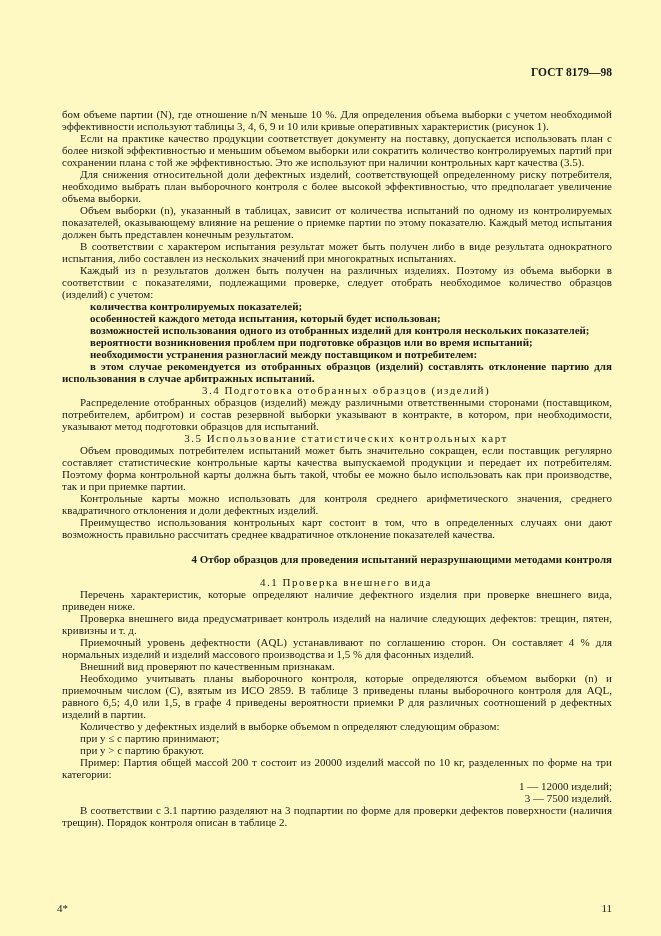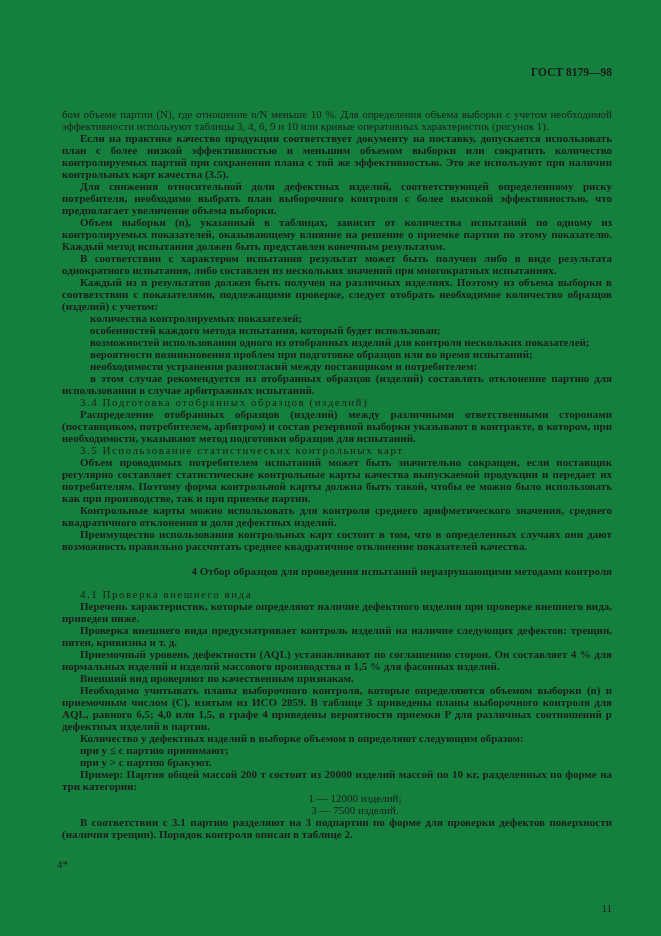--- a/index.html
+++ b/index.html
@@ -4,60 +4,60 @@
 <style>
   html,body{margin:0;padding:0;}
   body{
     width:661px;height:936px;
     background:#e9e9e7;
     font-family:"Liberation Serif","DejaVu Serif",serif;
   }
   .page{
     position:relative;
     width:661px;height:936px;
-    background:#15803d;
+    background:#fef9c3;
     overflow:hidden;
     box-sizing:border-box;
   }
   .doc-header{
     position:absolute;
     top:66px;left:62px;right:49px;
     text-align:right;
     font-weight:bold;
     font-size:11.5px;
     color:#1a1a1a;
   }
   .doc-body{
     position:absolute;
     top:108px;left:62px;right:49px;
     font-size:11px;
     line-height:12px;
     color:#1c1c1c;
     text-align:justify;
   }
   .doc-body p{margin:0;}
-  .p{text-indent:18px;font-weight:bold;}
+  .p{text-indent:18px;}
   .p-first{text-indent:0;}
   .li{text-indent:28px;font-weight:bold;}
-  .ex{text-indent:36px;text-align:center;}
-  .hs{text-indent:18px;letter-spacing:1.5px;text-align:left;}
+  .ex{text-indent:36px;text-align:right;}
+  .hs{text-indent:18px;letter-spacing:1.5px;text-align:center;}
   .hb{
     font-weight:bold;
     text-indent:18px;
     margin:13px 0 11px 0 !important;
     text-align:right;
   }
   .doc-footer{
     position:absolute;
     bottom:22px;left:57px;right:49px;
     font-size:11px;
     color:#1c1c1c;
   }
   .doc-footer .sig{float:left;}
-  .doc-footer .pagenum{float:right;margin-top:44px;}
+  .doc-footer .pagenum{float:right;}
 </style>
 </head>
 <body>
 
 <div class="page">
   <div class="doc-header">ГОСТ 8179—98</div>
   <div class="doc-body">
       <p class="p-first">бом объеме партии (N), где отношение n/N меньше 10 %. Для определения объема выборки с учетом необходимой эффективности используют таблицы 3, 4, 6, 9 и 10 или кривые оперативных характеристик (рисунок 1).</p>
       <p class="p">Если на практике качество продукции соответствует документу на поставку, допускается использовать план с более низкой эффективностью и меньшим объемом выборки или сократить количество контролируемых партий при сохранении плана с той же эффективностью. Это же используют при наличии контрольных карт качества (3.5).</p>
       <p class="p">Для снижения относительной доли дефектных изделий, соответствующей определенному риску потребителя, необходимо выбрать план выборочного контроля с более высокой эффективностью, что предполагает увеличение объема выборки.</p>

